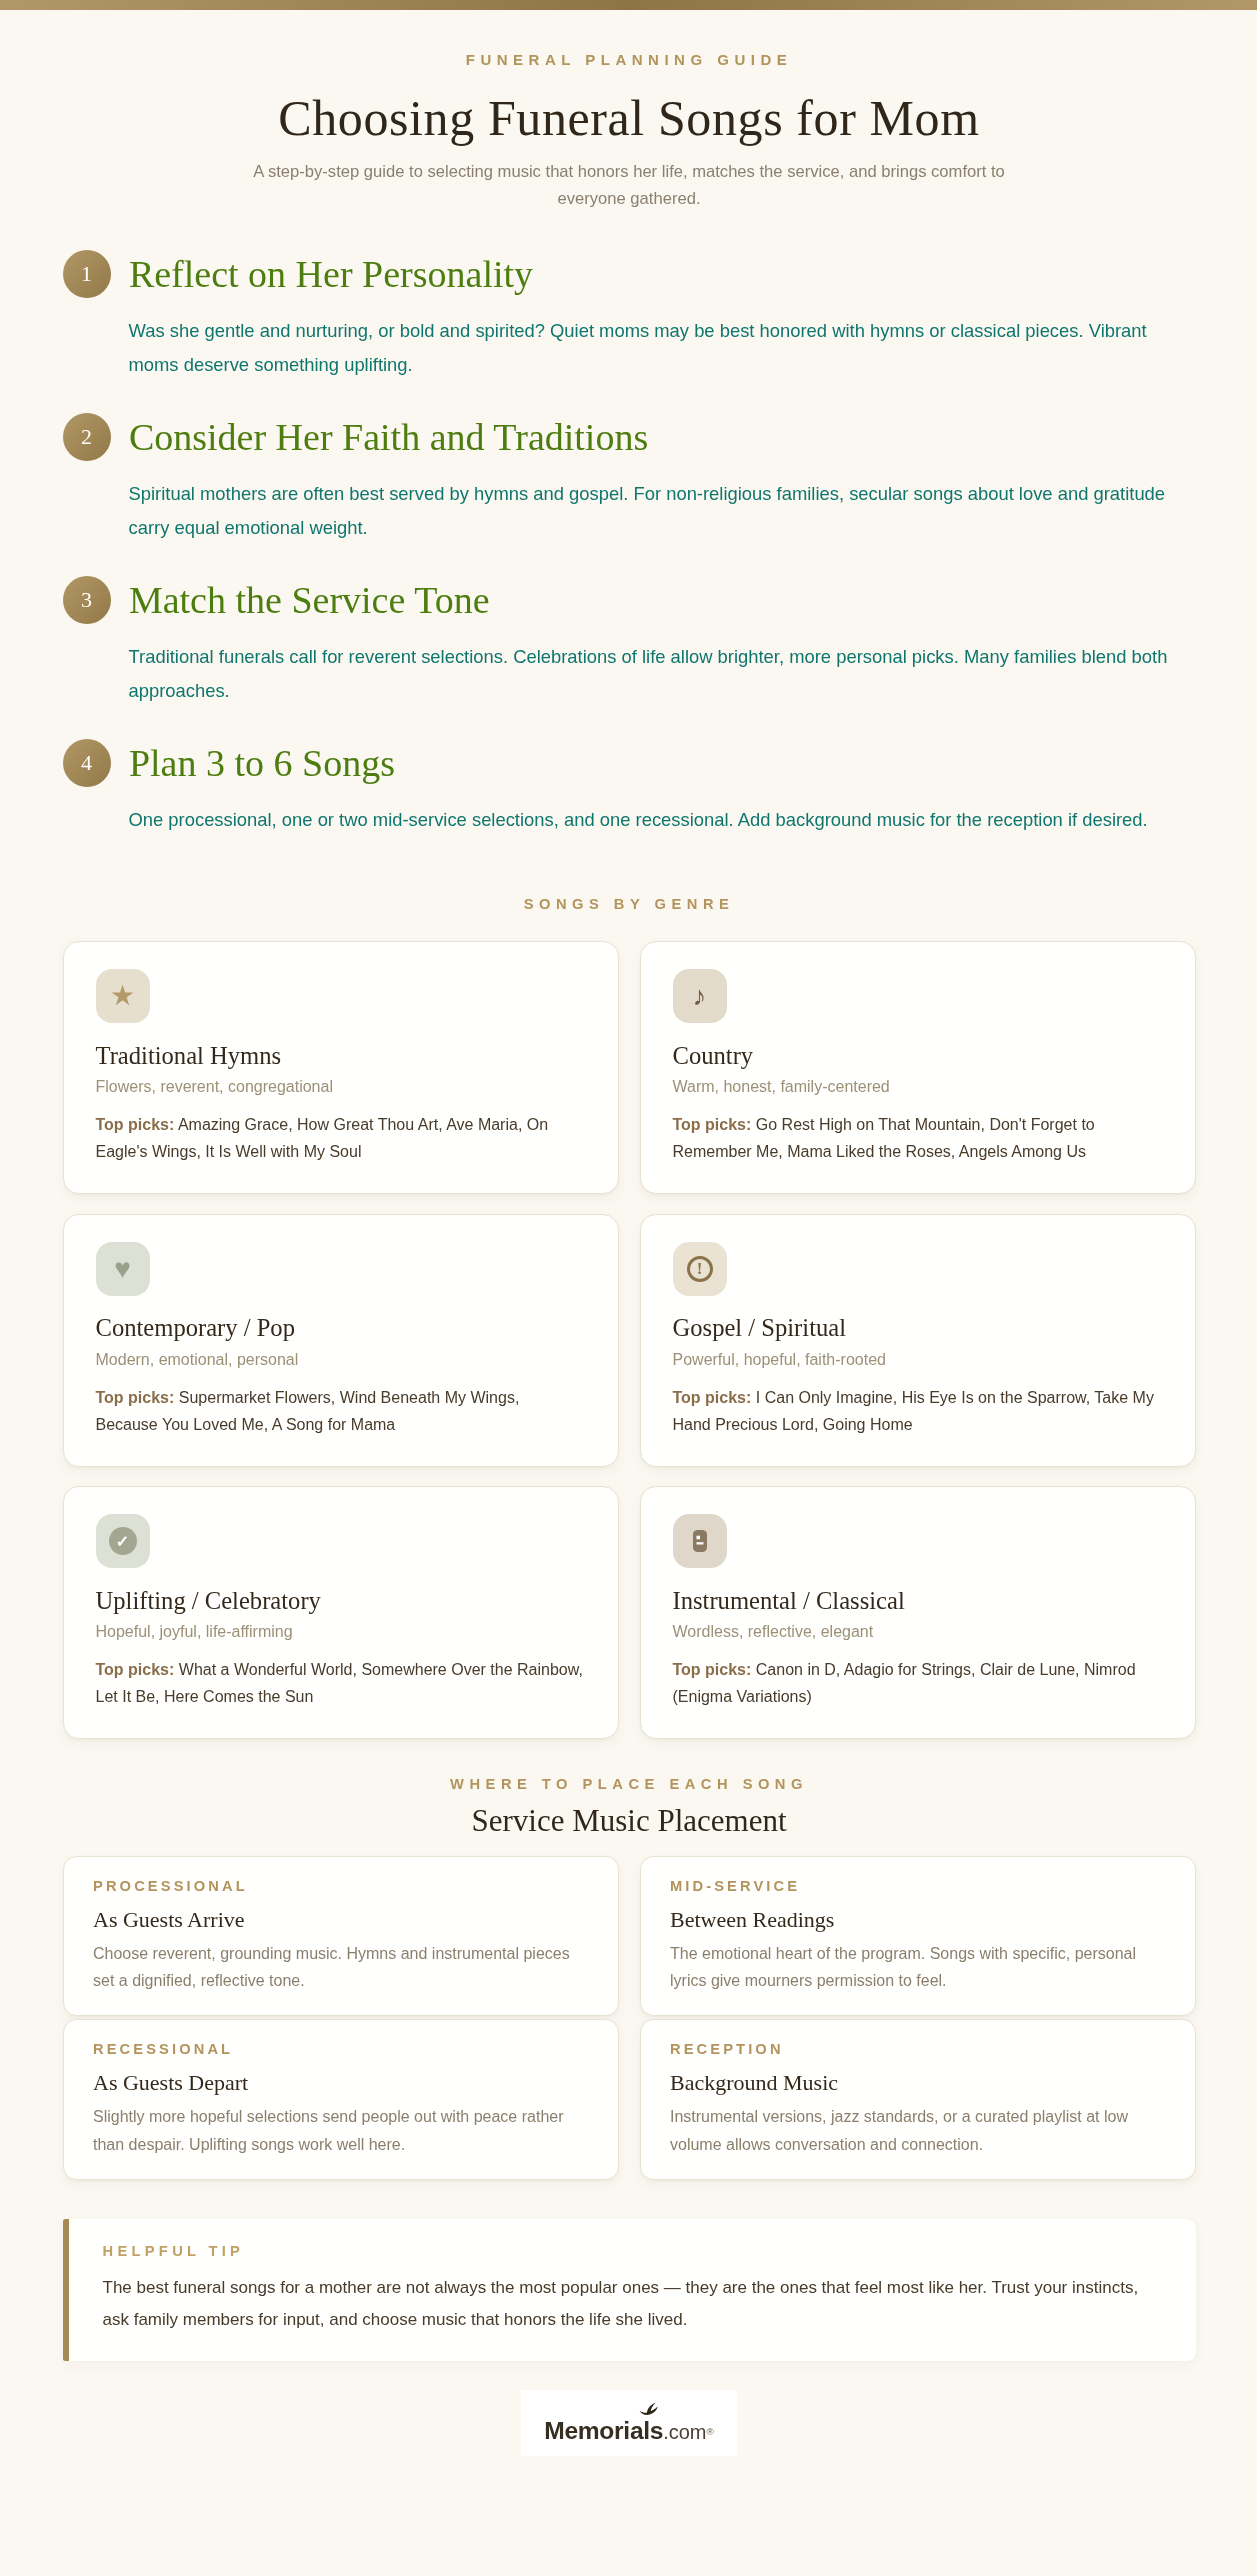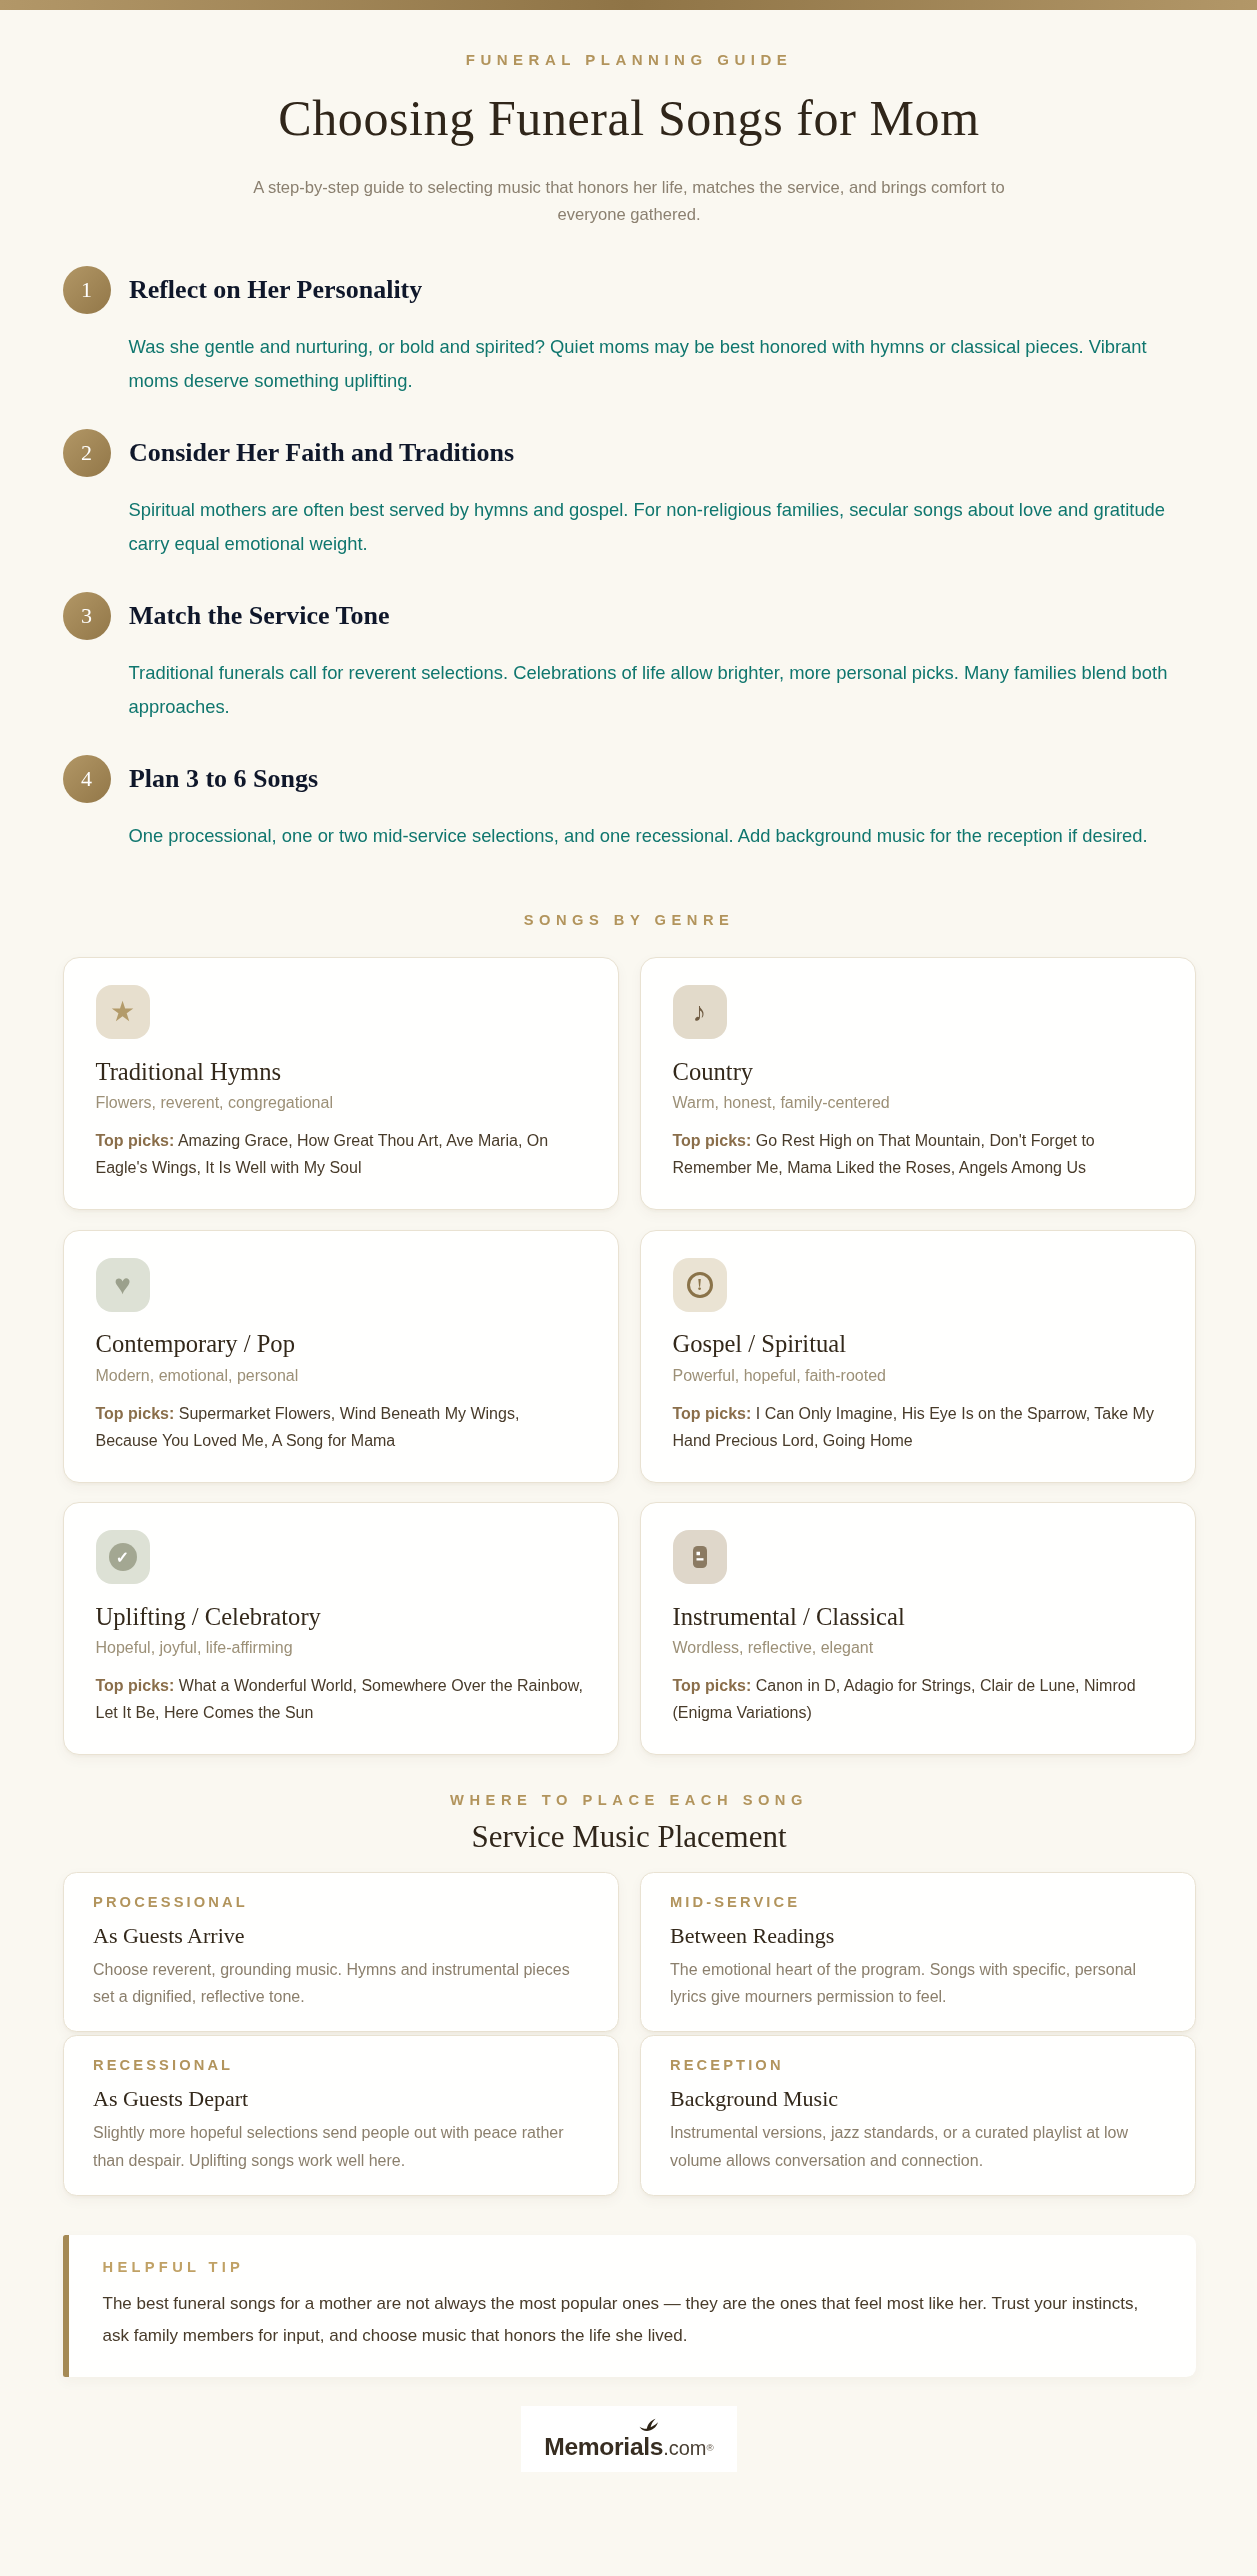--- a/index.html
+++ b/index.html
@@ -20,37 +20,37 @@
     margin-top:41px; text-align:center;
     font-size:15px; font-weight:bold; letter-spacing:5.5px;
     color:#B2945C; text-transform:uppercase;
   }
   .page-title {
     margin-top:21px; text-align:center;
     font-family:"Liberation Serif", serif; font-weight:normal;
     font-size:50px; color:#30261A; letter-spacing:0.6px;
   }
   .page-subtitle {
-    margin:27px auto 0; max-width:768px; text-align:center;
+    margin:11px auto 0; max-width:768px; text-align:center;
     font-size:16.6px; line-height:1.65; color:#8B8070;
   }
 
   
   .steps { margin-top:37px; }
   .step { margin-bottom:31px; }
   .step-head { display:flex; align-items:center; gap:18.4px; }
   .step-num {
     flex:0 0 auto; width:48px; height:48px; border-radius:50%;
     background:linear-gradient(135deg,#B29766,#927748);
     color:#FFFFFF; font-family:"Liberation Serif", serif; font-size:22px;
     display:flex; align-items:center; justify-content:center;
   }
   .step-title {
-    font-family:"Liberation Serif", serif; font-weight:bold;
-    font-size:26px; color:#0f172a;
+    font-family:"Liberation Serif", serif; font-weight:normal;
+    font-size:38px; color:#4d7c0f;
   }
   .step-body {
     margin:16px 0 0 66px; max-width:1071px;
     font-size:18.4px; line-height:1.85; color:#0f766e;
   }
 
   
   .section-eyebrow {
     text-align:center; font-size:14.7px; font-weight:bold;
     letter-spacing:5.5px; color:#B2945C; text-transform:uppercase;

